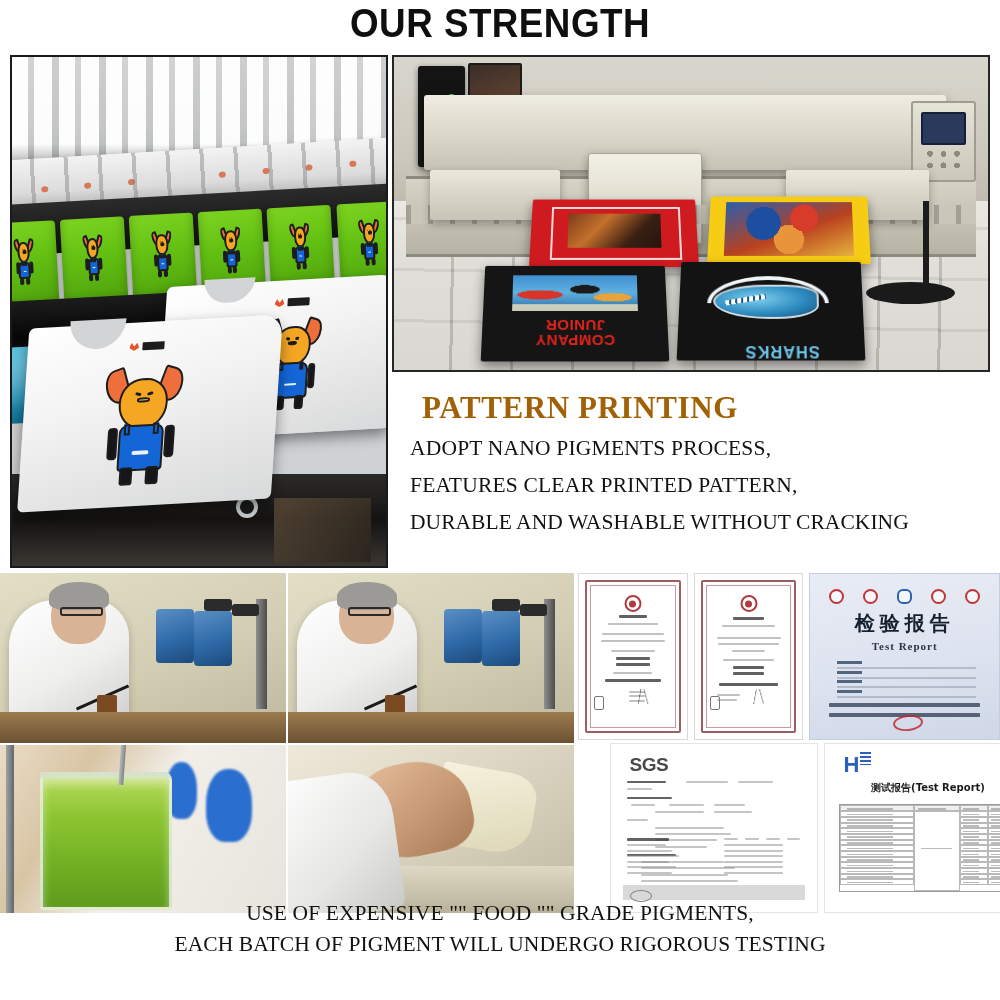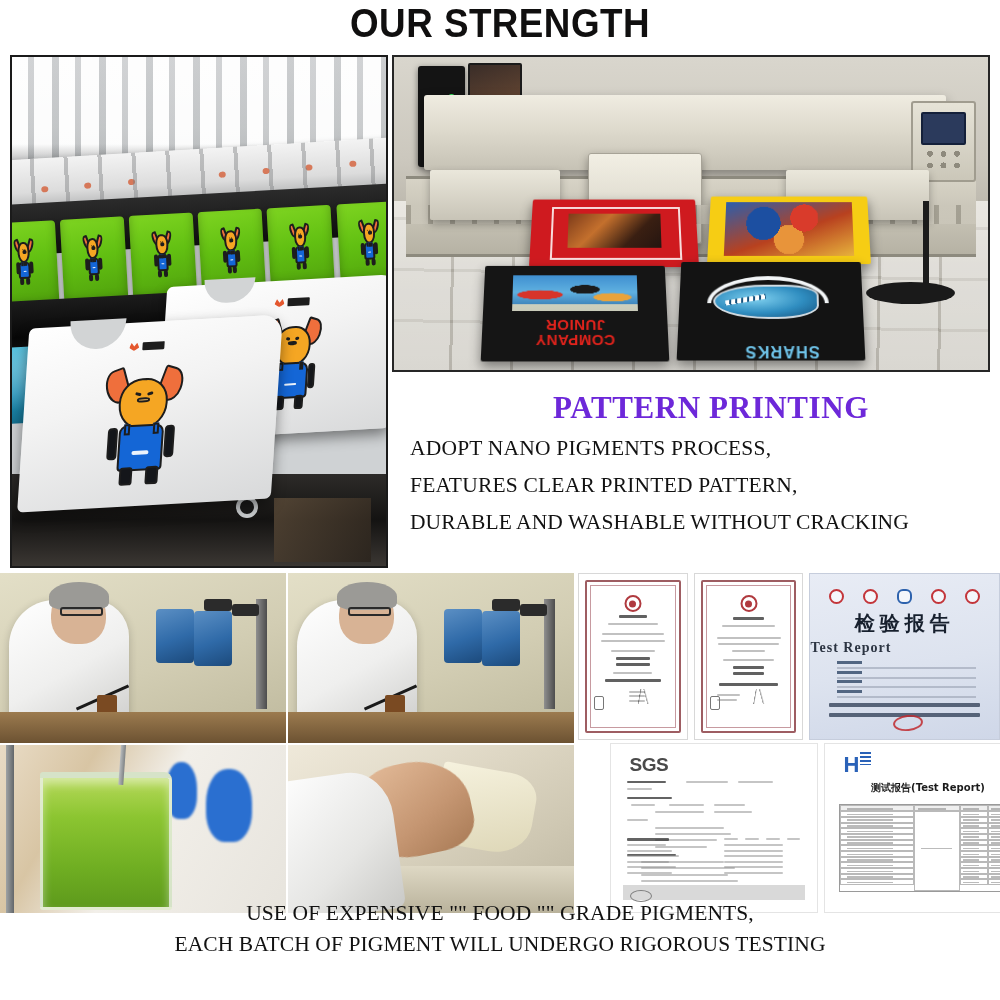--- a/index.html
+++ b/index.html
@@ -45,24 +45,23 @@
 
   
   .pattern-block {
     position: absolute;
     left: 392px; top: 386px; width: 608px;
   }
   .pattern-heading {
     font-size: 31px;
     font-weight: 700;
     letter-spacing: 0.6px;
-    color: #6d28d9;
+    color: #a16207;
     padding-left: 30px;
     line-height: 44px;
-    text-align: center;
   }
   .pattern-line {
     font-size: 21.5px;
     letter-spacing: 0.2px;
     color: #121212;
     line-height: 37px;
     padding-left: 18px;
     white-space: nowrap;
   }
   .pattern-line.l3 { padding-left: 18px; letter-spacing: 0.05px; }
@@ -593,21 +592,21 @@
   }
   .badge.blue { border-color: #2d62ad; border-radius: 40%; }
   .report-title-cn {
     position: absolute; left: 0; top: 22%; width: 100%;
     text-align: center; font-size: 20px; font-weight: 700;
     color: #17202e; letter-spacing: 5px;
     font-family: "DejaVu Sans", sans-serif;
   }
   .report-title-en {
     position: absolute; left: 0; top: 40%; width: 100%;
-    text-align: left; font-size: 14px; font-weight: 700; color: #2c3442;
+    text-align: center; font-size: 11px; font-weight: 700; color: #2c3442;
     letter-spacing: 1px;
   }
   .report-fields {
     position: absolute; left: 14%; top: 53%; width: 74%; height: 26%;
   }
   .rf-row {
     position: absolute; left: 0; width: 100%; height: 2px;
     background: #9aa2b2; opacity: .6;
   }
   .rf-key {

